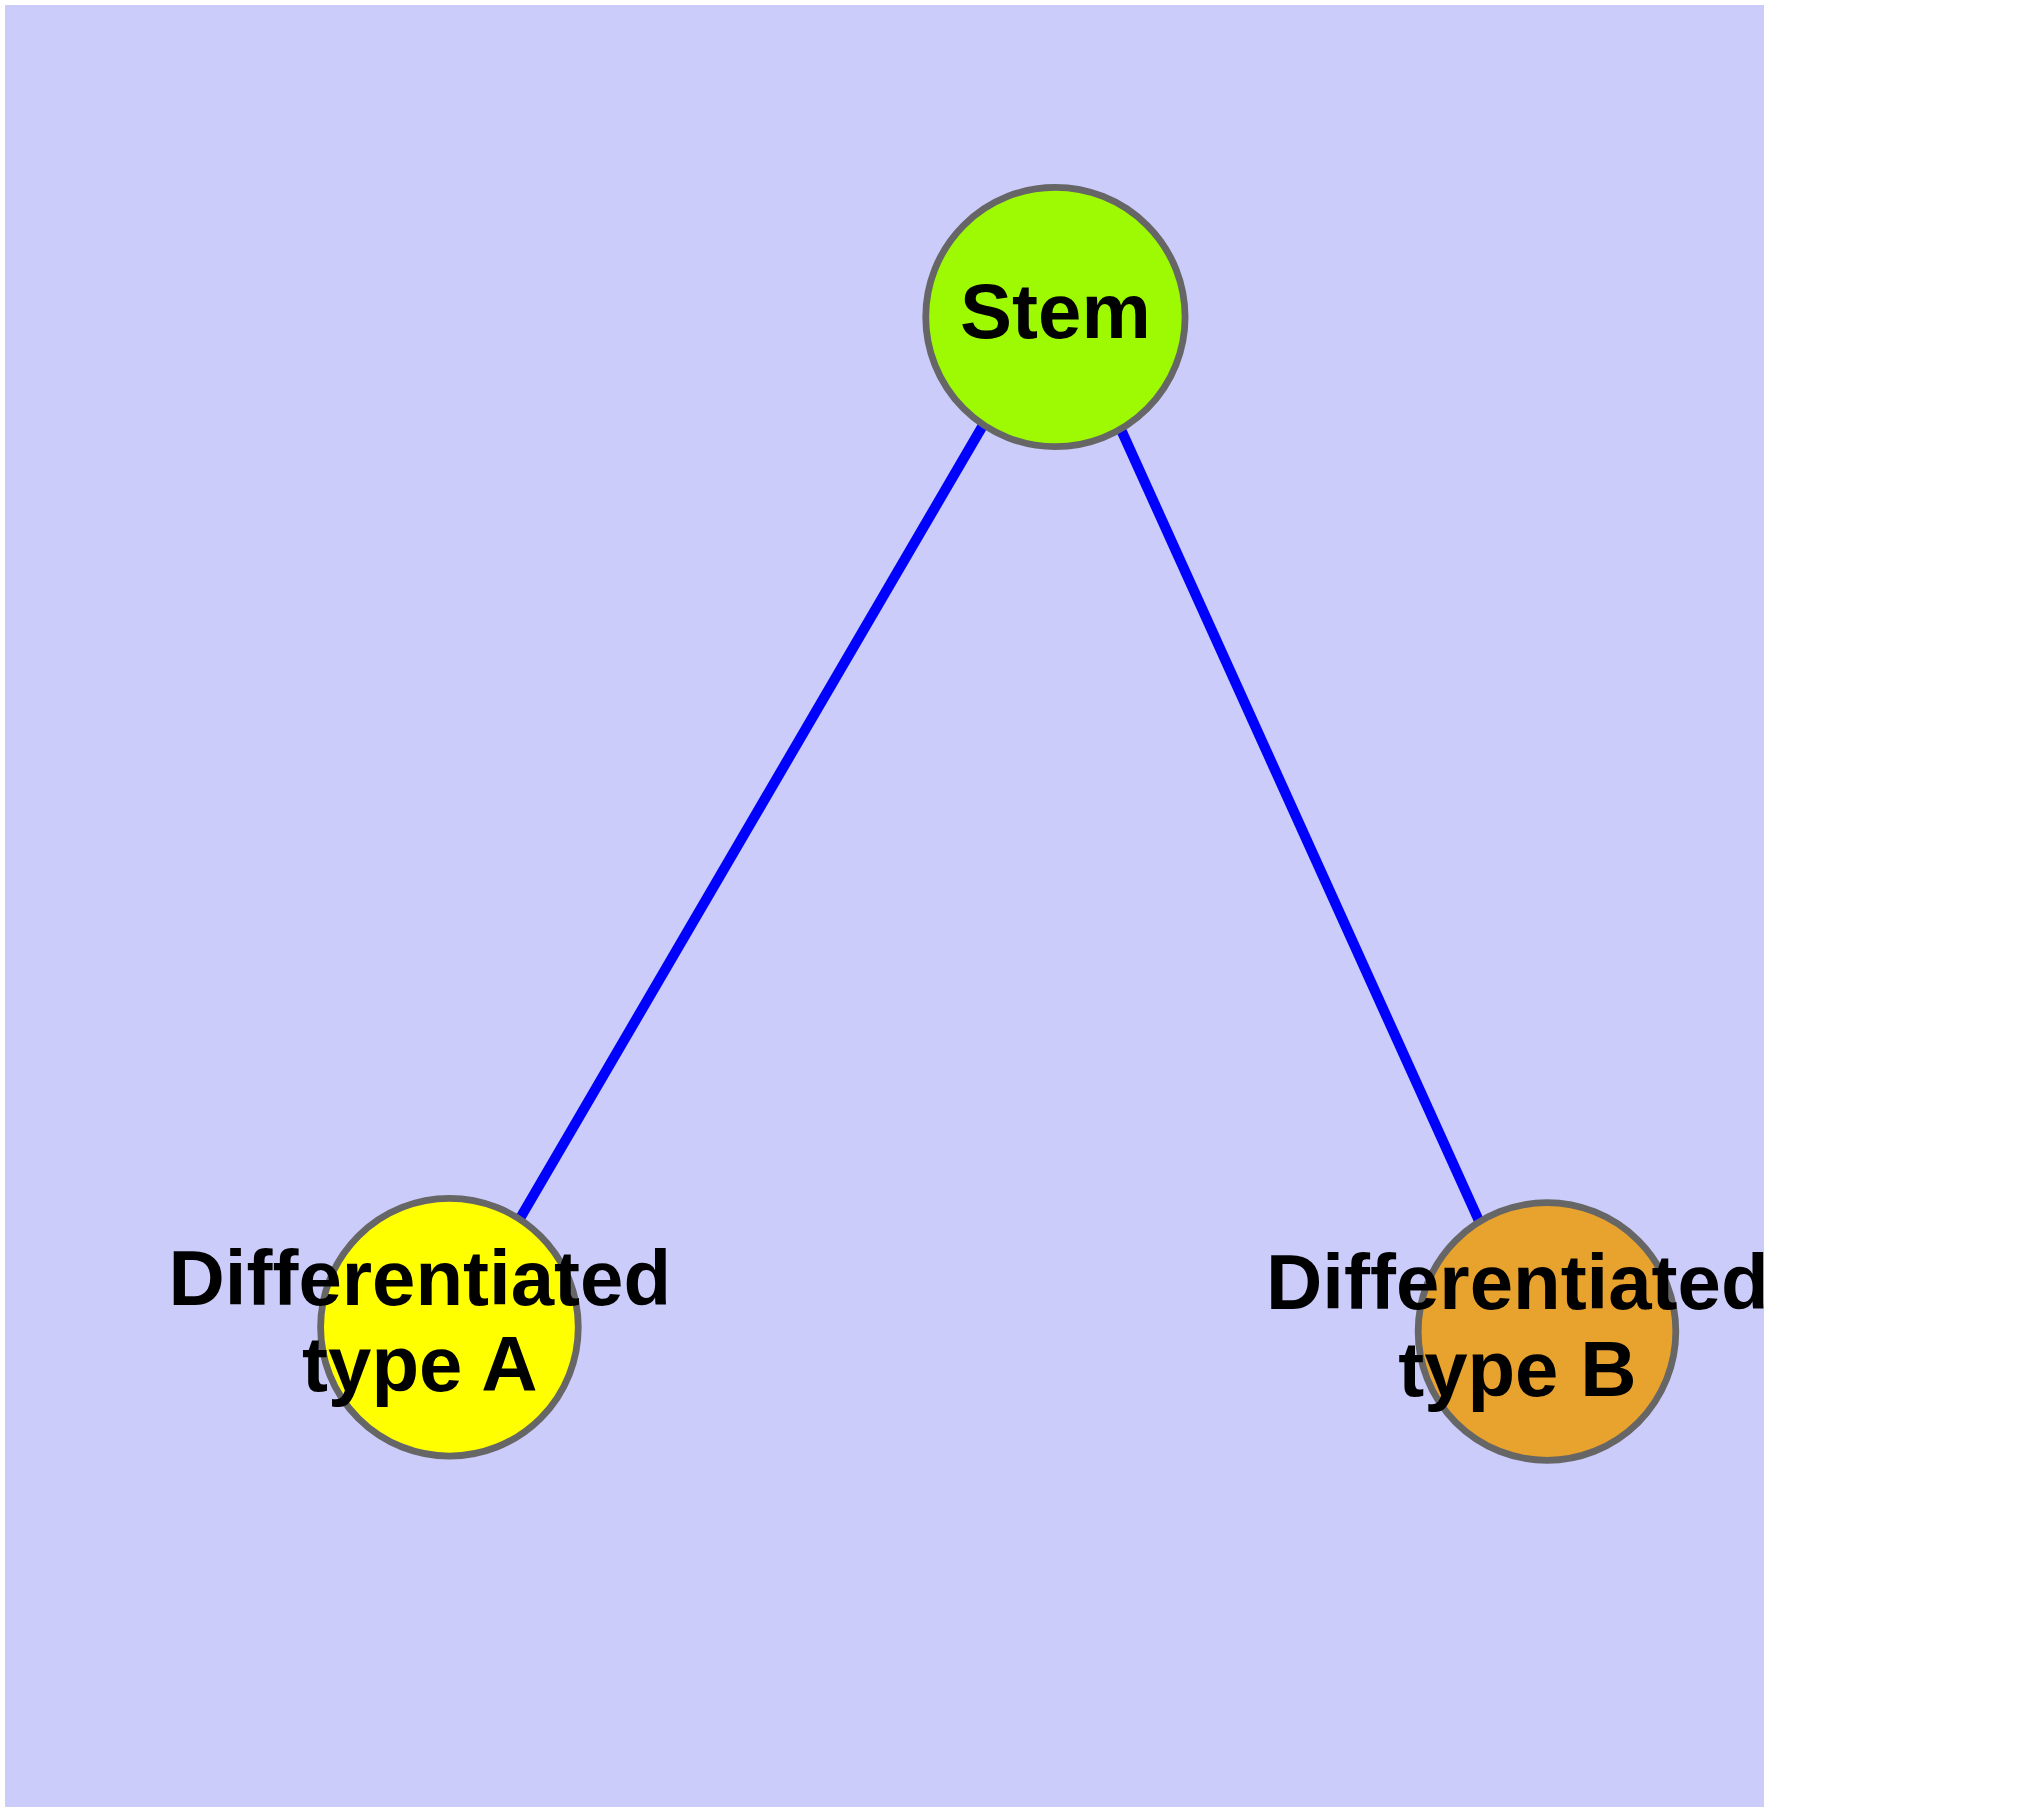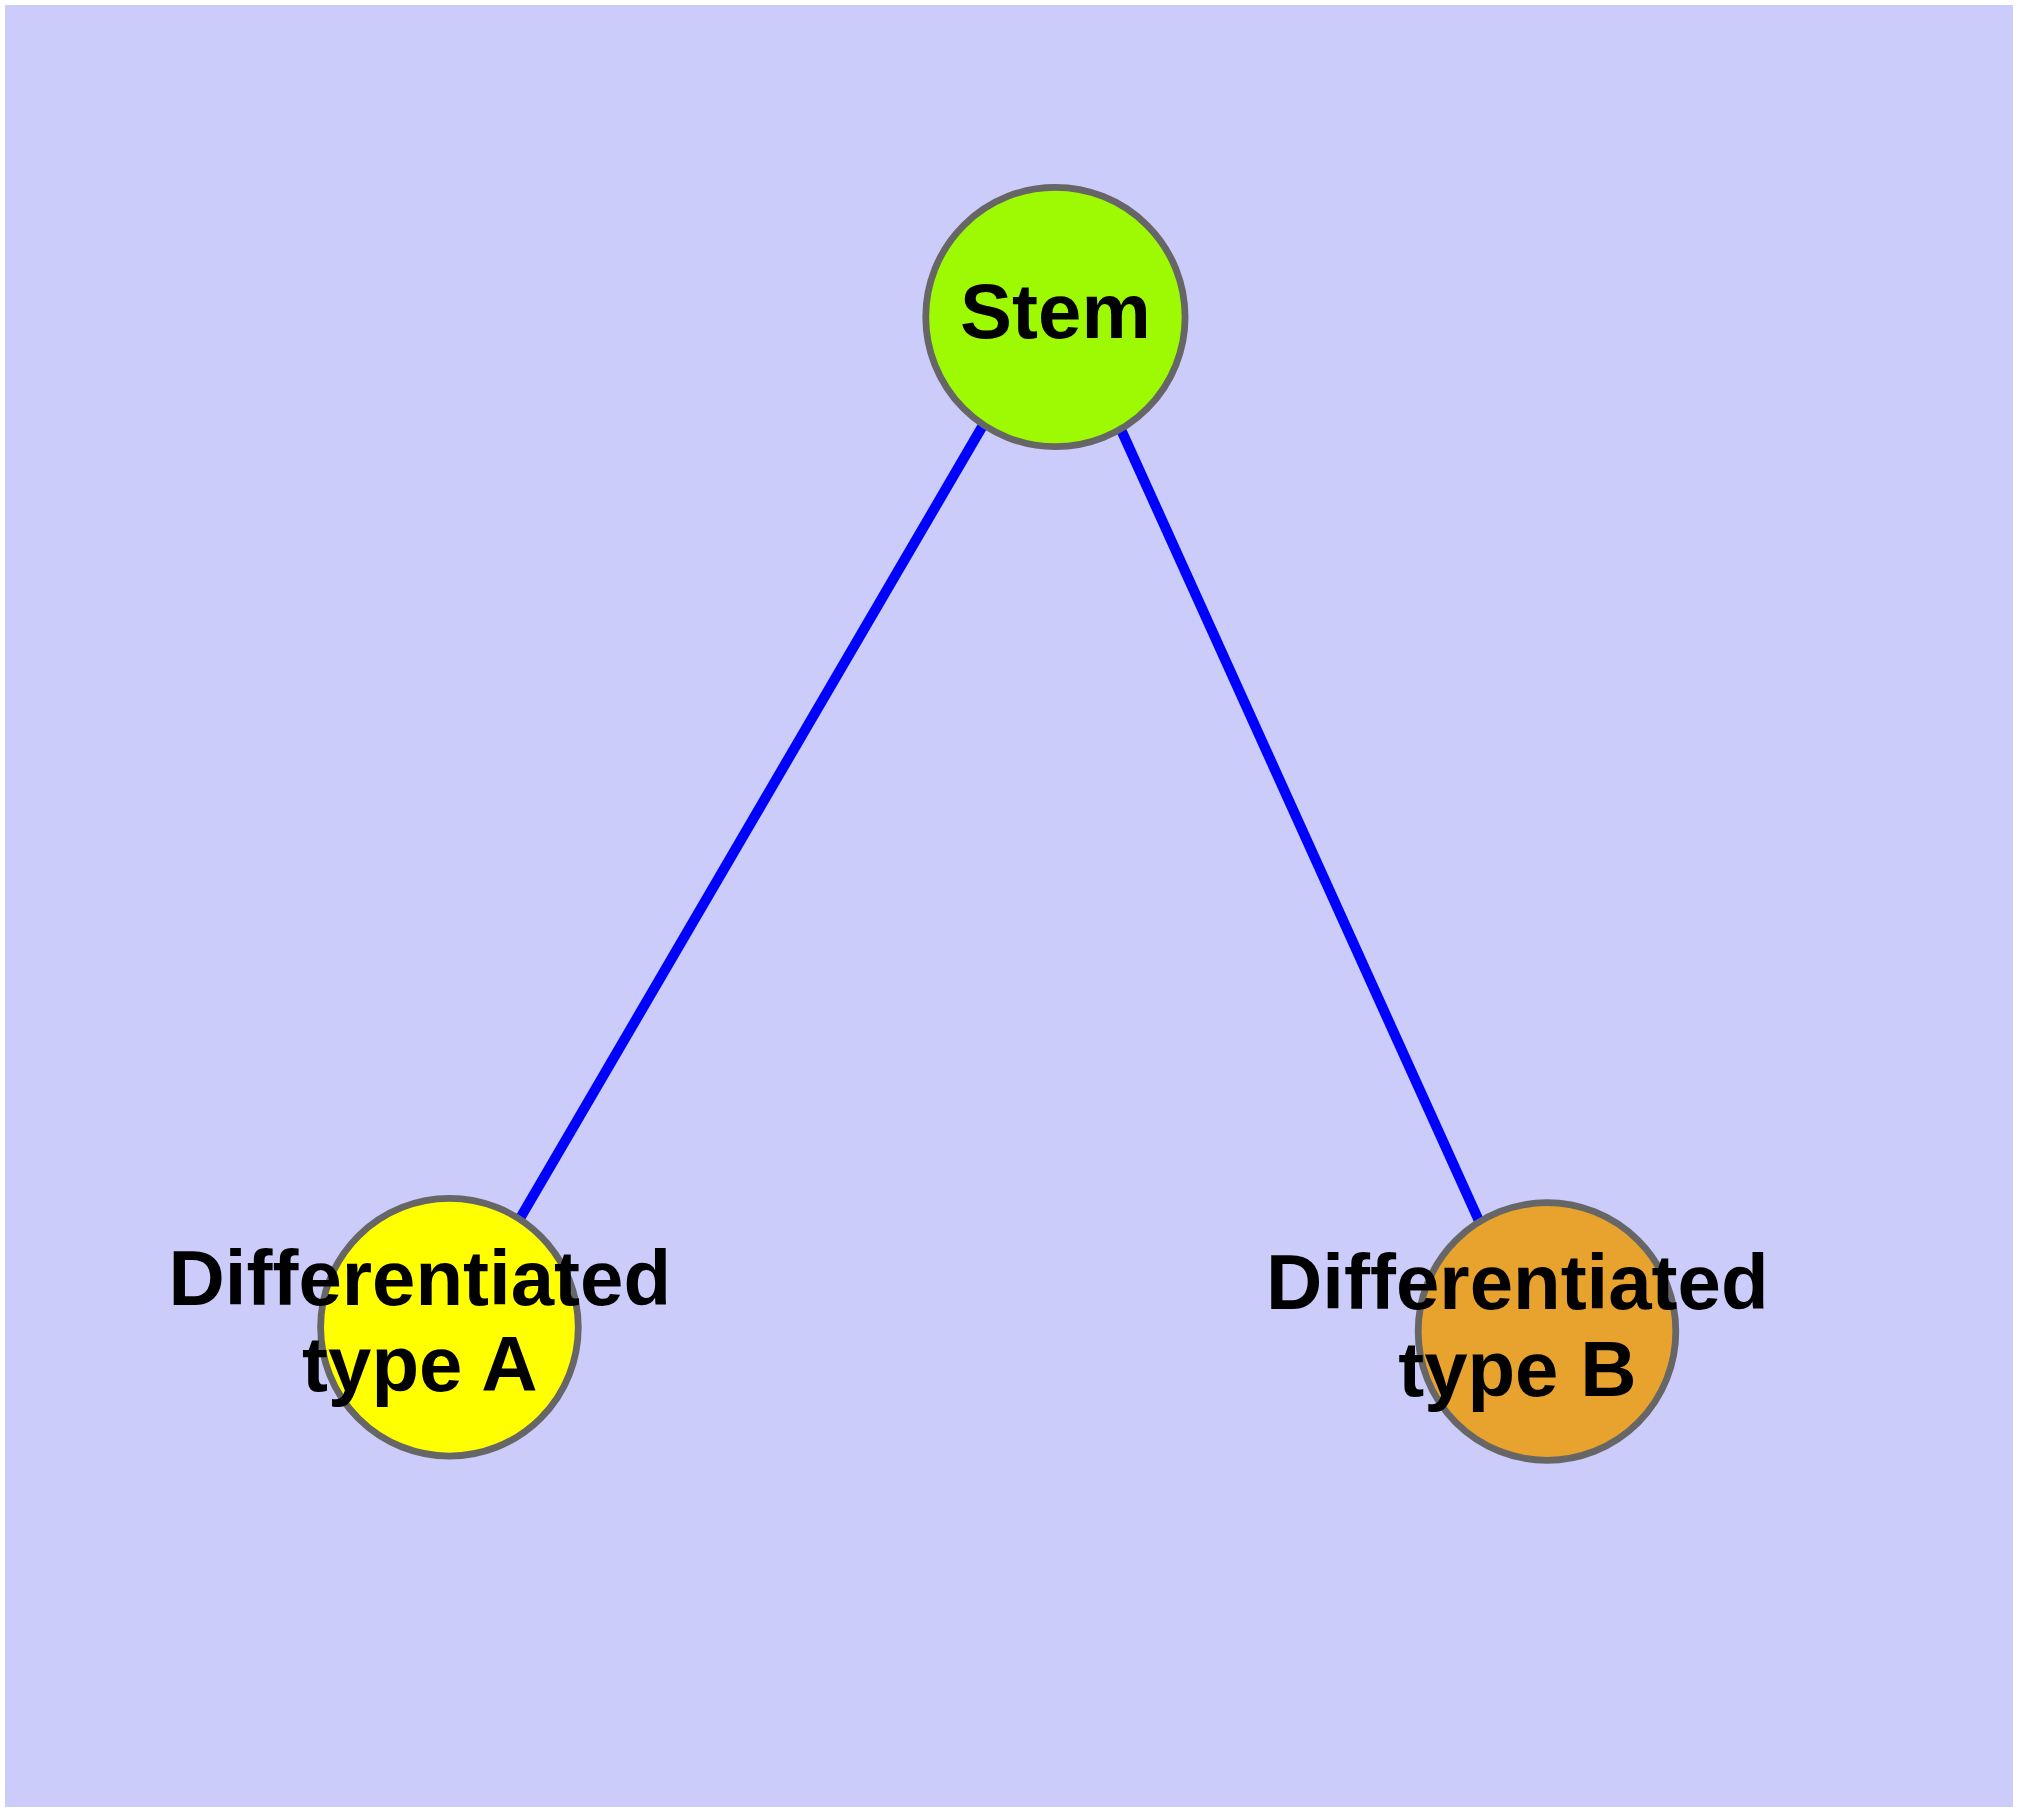--- a/index.html
+++ b/index.html
@@ -45,21 +45,21 @@
     font-weight: bold;
     fill: #000000;
     text-anchor: middle;
     dominant-baseline: middle;
     white-space: pre;
   }
 </style>
 </head>
 <body>
 
-<div id="canvas" style="background: rgb(255, 255, 255); width: 2013px; height: 1812px;">
+<div id="canvas" style="background: rgb(255, 255, 255); width: 1764px; height: 1812px;">
 
   <div id="plot-bg" style="background: rgb(204, 204, 250);"></div>
 
   <svg id="graph-svg" viewBox="0 0 2384 2138">
     <g id="edges-layer">
         <line x1="1160" y1="501" x2="613" y2="1438" stroke="#0000ff" stroke-width="12" class="edge-line"></line>
         <line x1="1322" y1="506" x2="1745" y2="1441" stroke="#0000ff" stroke-width="12" class="edge-line"></line>
       </g>
     <g id="nodes-layer">
         <circle cx="1245" cy="374" r="153" fill="#9dfa03" stroke="#666666" class="node-circle"></circle>

